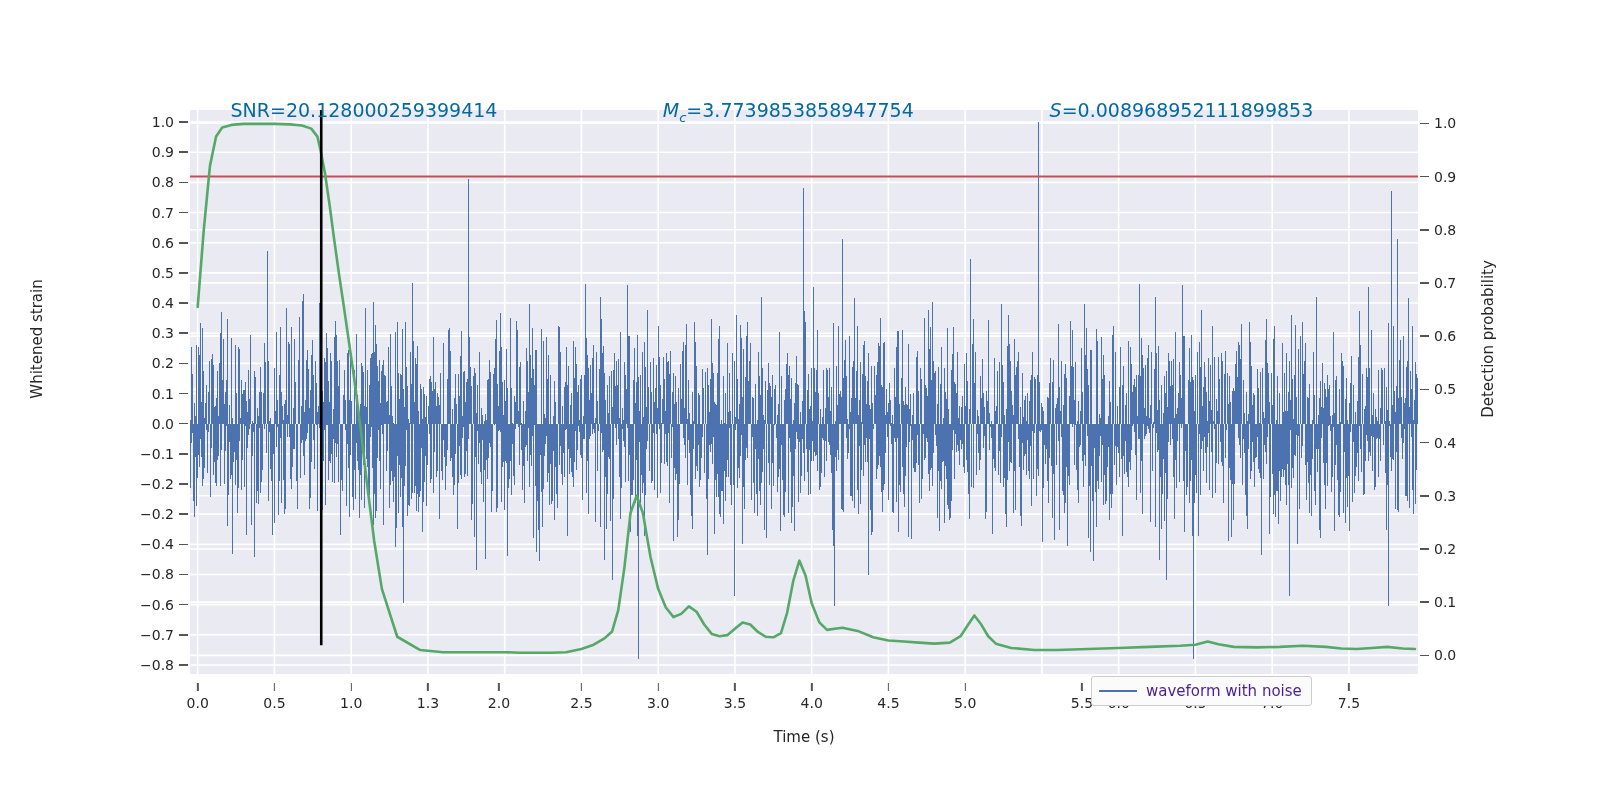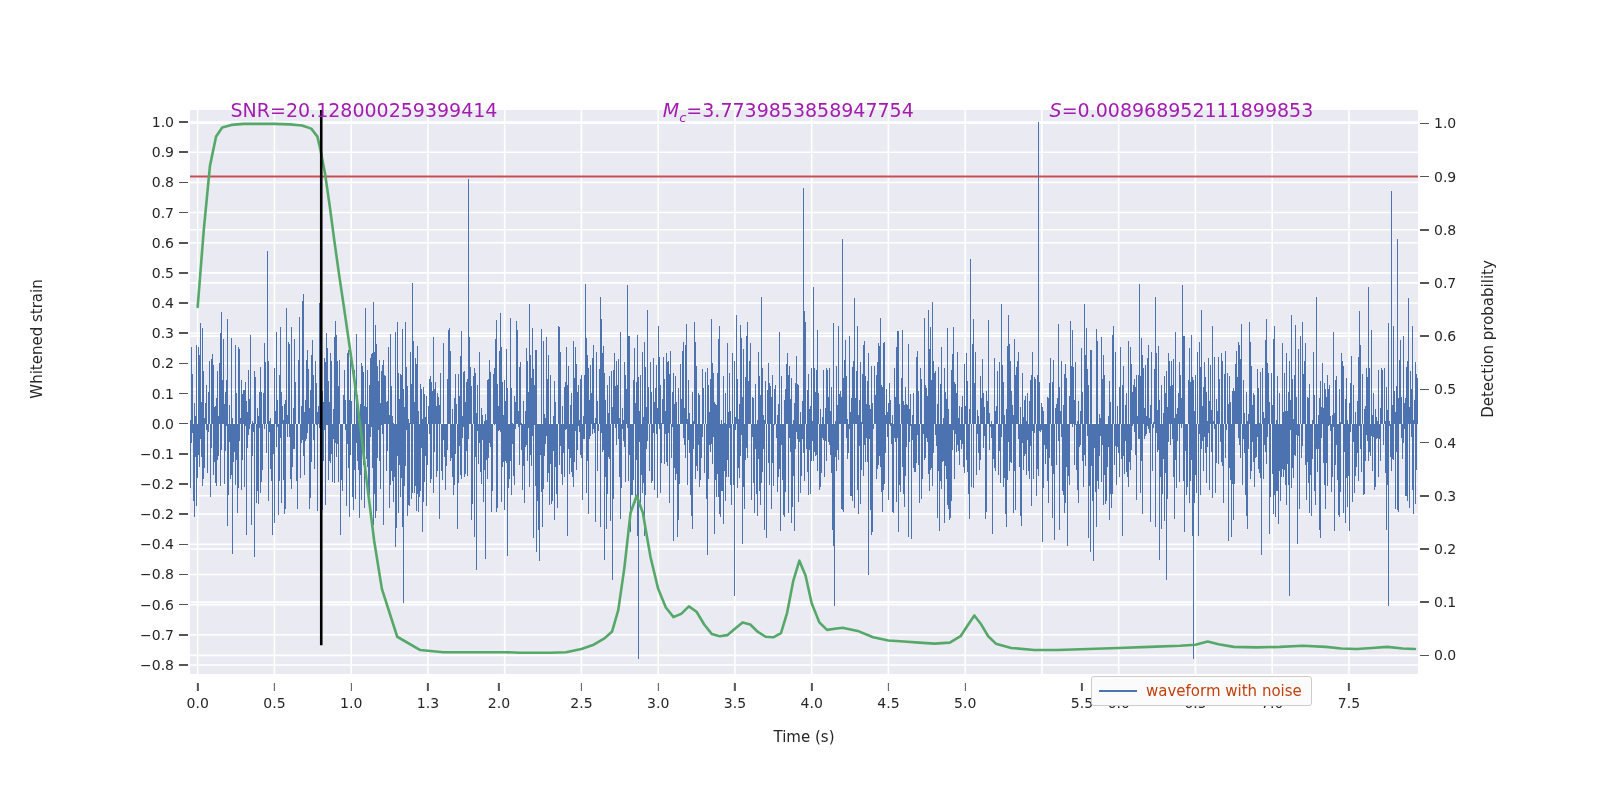--- a/index.html
+++ b/index.html
@@ -31,29 +31,29 @@
   .ytick-r{position:absolute;left:1420px;text-align:left;font-size:14px;color:#262626;
            transform:translateY(-50%);white-space:nowrap;}
   .ytick-r .tm{display:inline-block;width:9px;height:1.6px;background:#555;vertical-align:middle;
                margin-right:5px;margin-bottom:2px;}
   .xtick{position:absolute;top:683px;font-size:14px;color:#262626;
          transform:translateX(-50%);white-space:nowrap;text-align:center;}
   .xtick .tm{display:block;width:1.6px;height:8px;background:#555;margin:0 auto 4px auto;}
   .xtick .lb{display:block;margin-top:4px;}
 
   
-  .annot{position:absolute;top:99px;font-size:19px;color:#a21caf;white-space:nowrap;}
+  .annot{position:absolute;top:99px;font-size:19px;color:#0369a1;white-space:nowrap;}
   .annot i{font-style:italic;}
   .annot sub{font-size:13px;font-style:italic;}
 
   
   #legend{position:absolute;left:1091px;top:676px;background:#fbfbfc;border:1px solid #cccccc;
           border-radius:3px;padding:5px 9px 5px 7px;display:flex;align-items:center;gap:9px;}
   #legend .swatch{display:block;width:38px;height:2.6px;background:#4c72b0;}
-  #legend .lgtext{font-size:15px;color:#c2410c;white-space:nowrap;}
+  #legend .lgtext{font-size:15px;color:#4c1d95;white-space:nowrap;}
 </style>
 </head>
 <body>
 
 <div id="fig">
 
 
   <div class="ylabel-left">Whitened strain</div>
   <div class="ylabel-right">Detection probability</div>
   <div class="xlabel">Time (s)</div>

